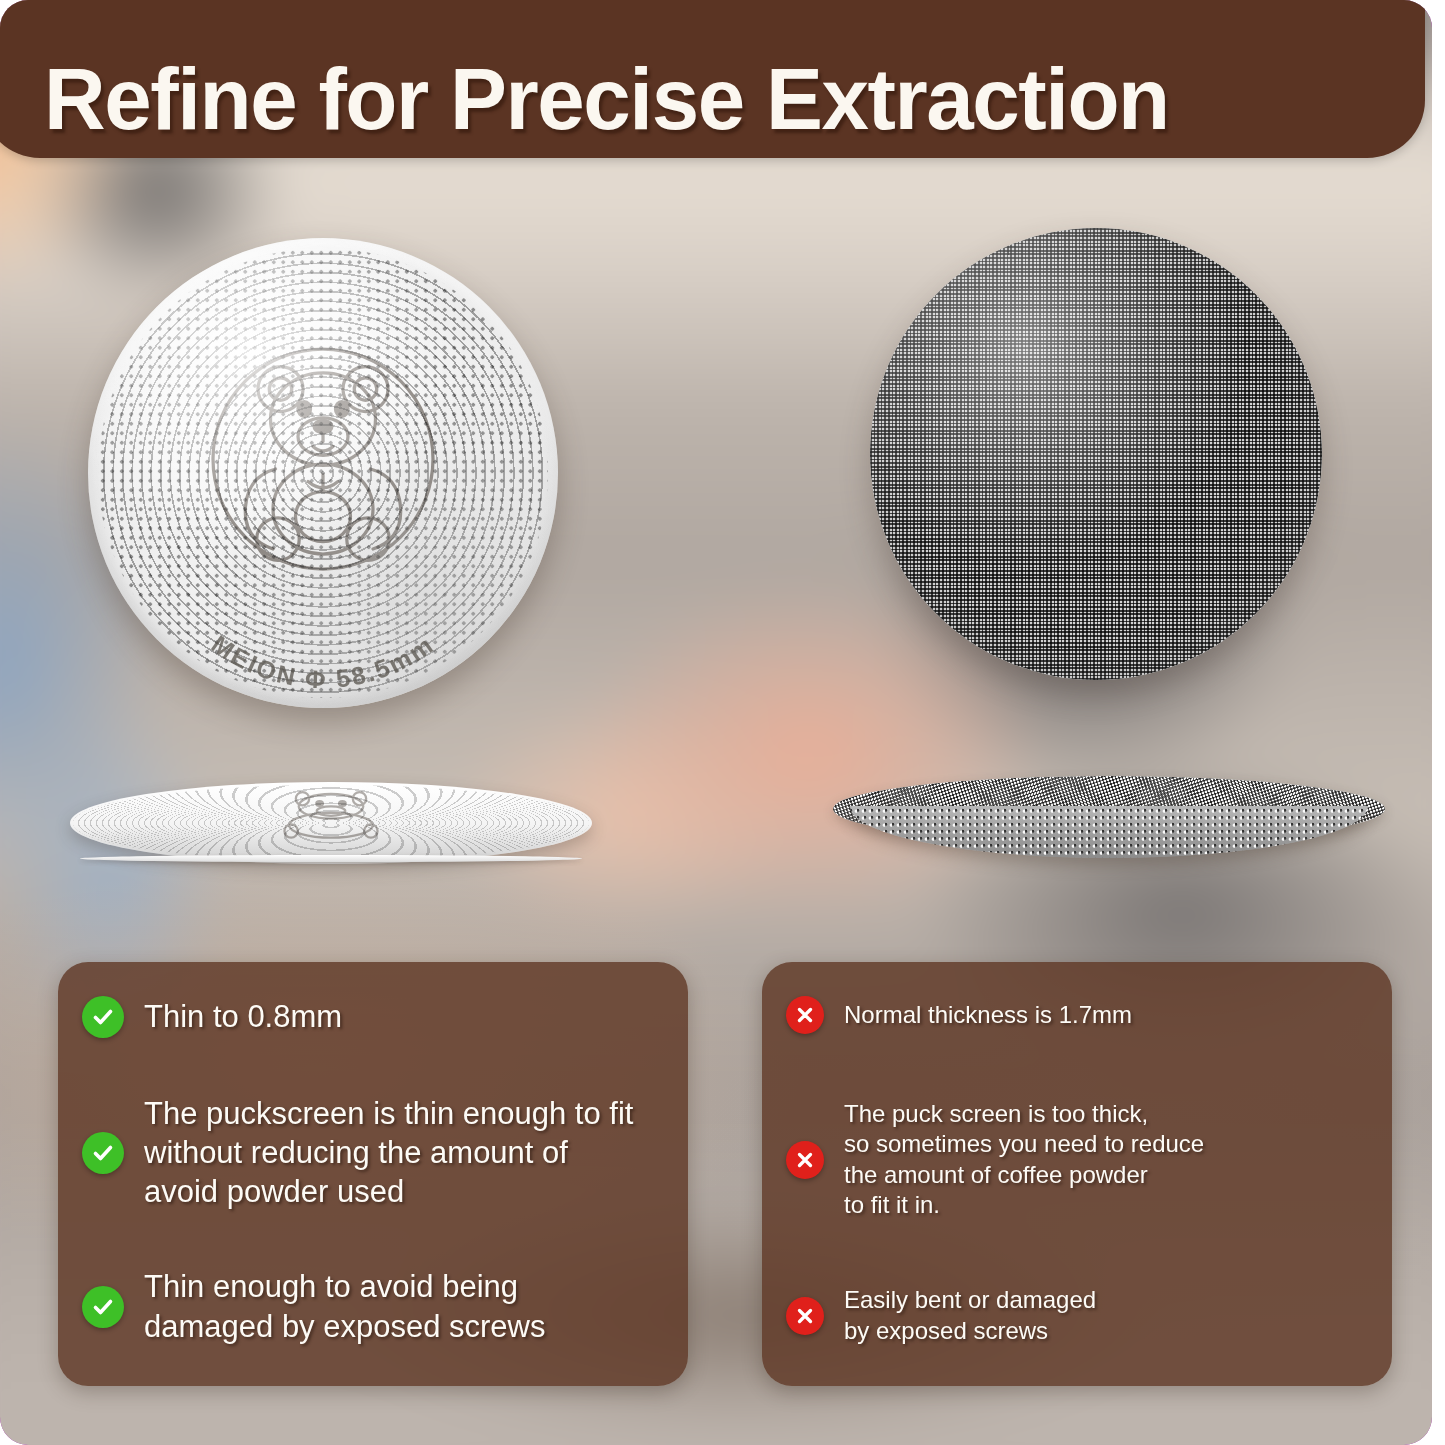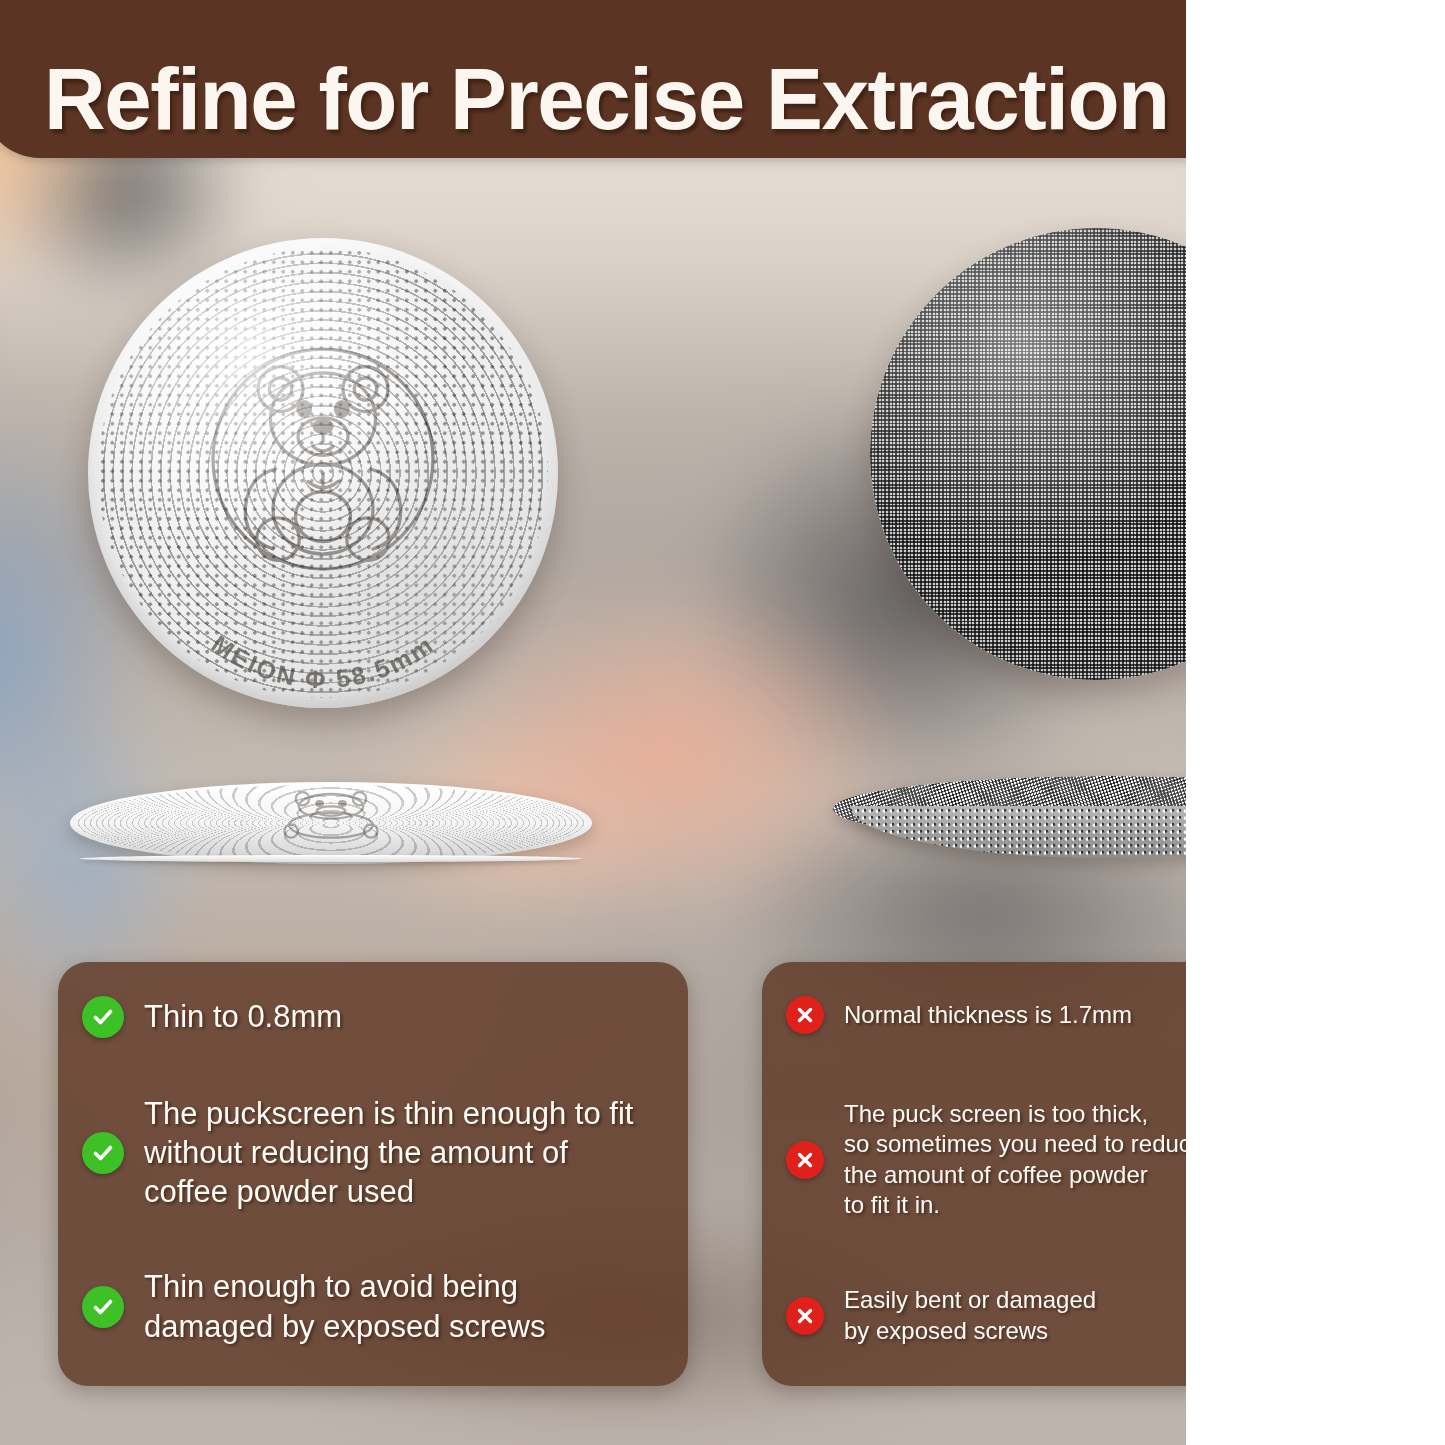--- a/index.html
+++ b/index.html
@@ -7,24 +7,25 @@
 
   html, body {
     width: 1445px;
     height: 1445px;
     overflow: hidden;
     font-family: "Liberation Sans", sans-serif;
   }
 
   #stage {
     position: relative;
-    width: 1186px;
+    width: 1432px;
     height: 1445px;
     overflow: hidden;
     background: #a21caf;
+    border-radius: 28px;
   }
 
   
   .bg-photo {
     position: absolute;
     inset: -60px;
     filter: blur(26px);
     background-color: #b5aea7;
     background-image:
       
@@ -448,21 +449,21 @@
     </div>
 
     <div class="cmp-row r2">
       <span class="badge ok">
         <svg width="24" height="24" viewBox="0 0 24 24">
           <path d="M4.5 12.5 L9.5 17.5 L19.5 6.5" fill="none" stroke="#ffffff" stroke-width="3.6" stroke-linecap="round" stroke-linejoin="round"></path>
         </svg>
       </span>
       <span class="cmp-text">The puckscreen is thin enough to fit
 without reducing the amount of
-coffee powder used</span>
+avoid powder used</span>
     </div>
 
     <div class="cmp-row r3">
       <span class="badge ok">
         <svg width="24" height="24" viewBox="0 0 24 24">
           <path d="M4.5 12.5 L9.5 17.5 L19.5 6.5" fill="none" stroke="#ffffff" stroke-width="3.6" stroke-linecap="round" stroke-linejoin="round"></path>
         </svg>
       </span>
       <span class="cmp-text">Thin enough to avoid being
 damaged by exposed screws</span>

